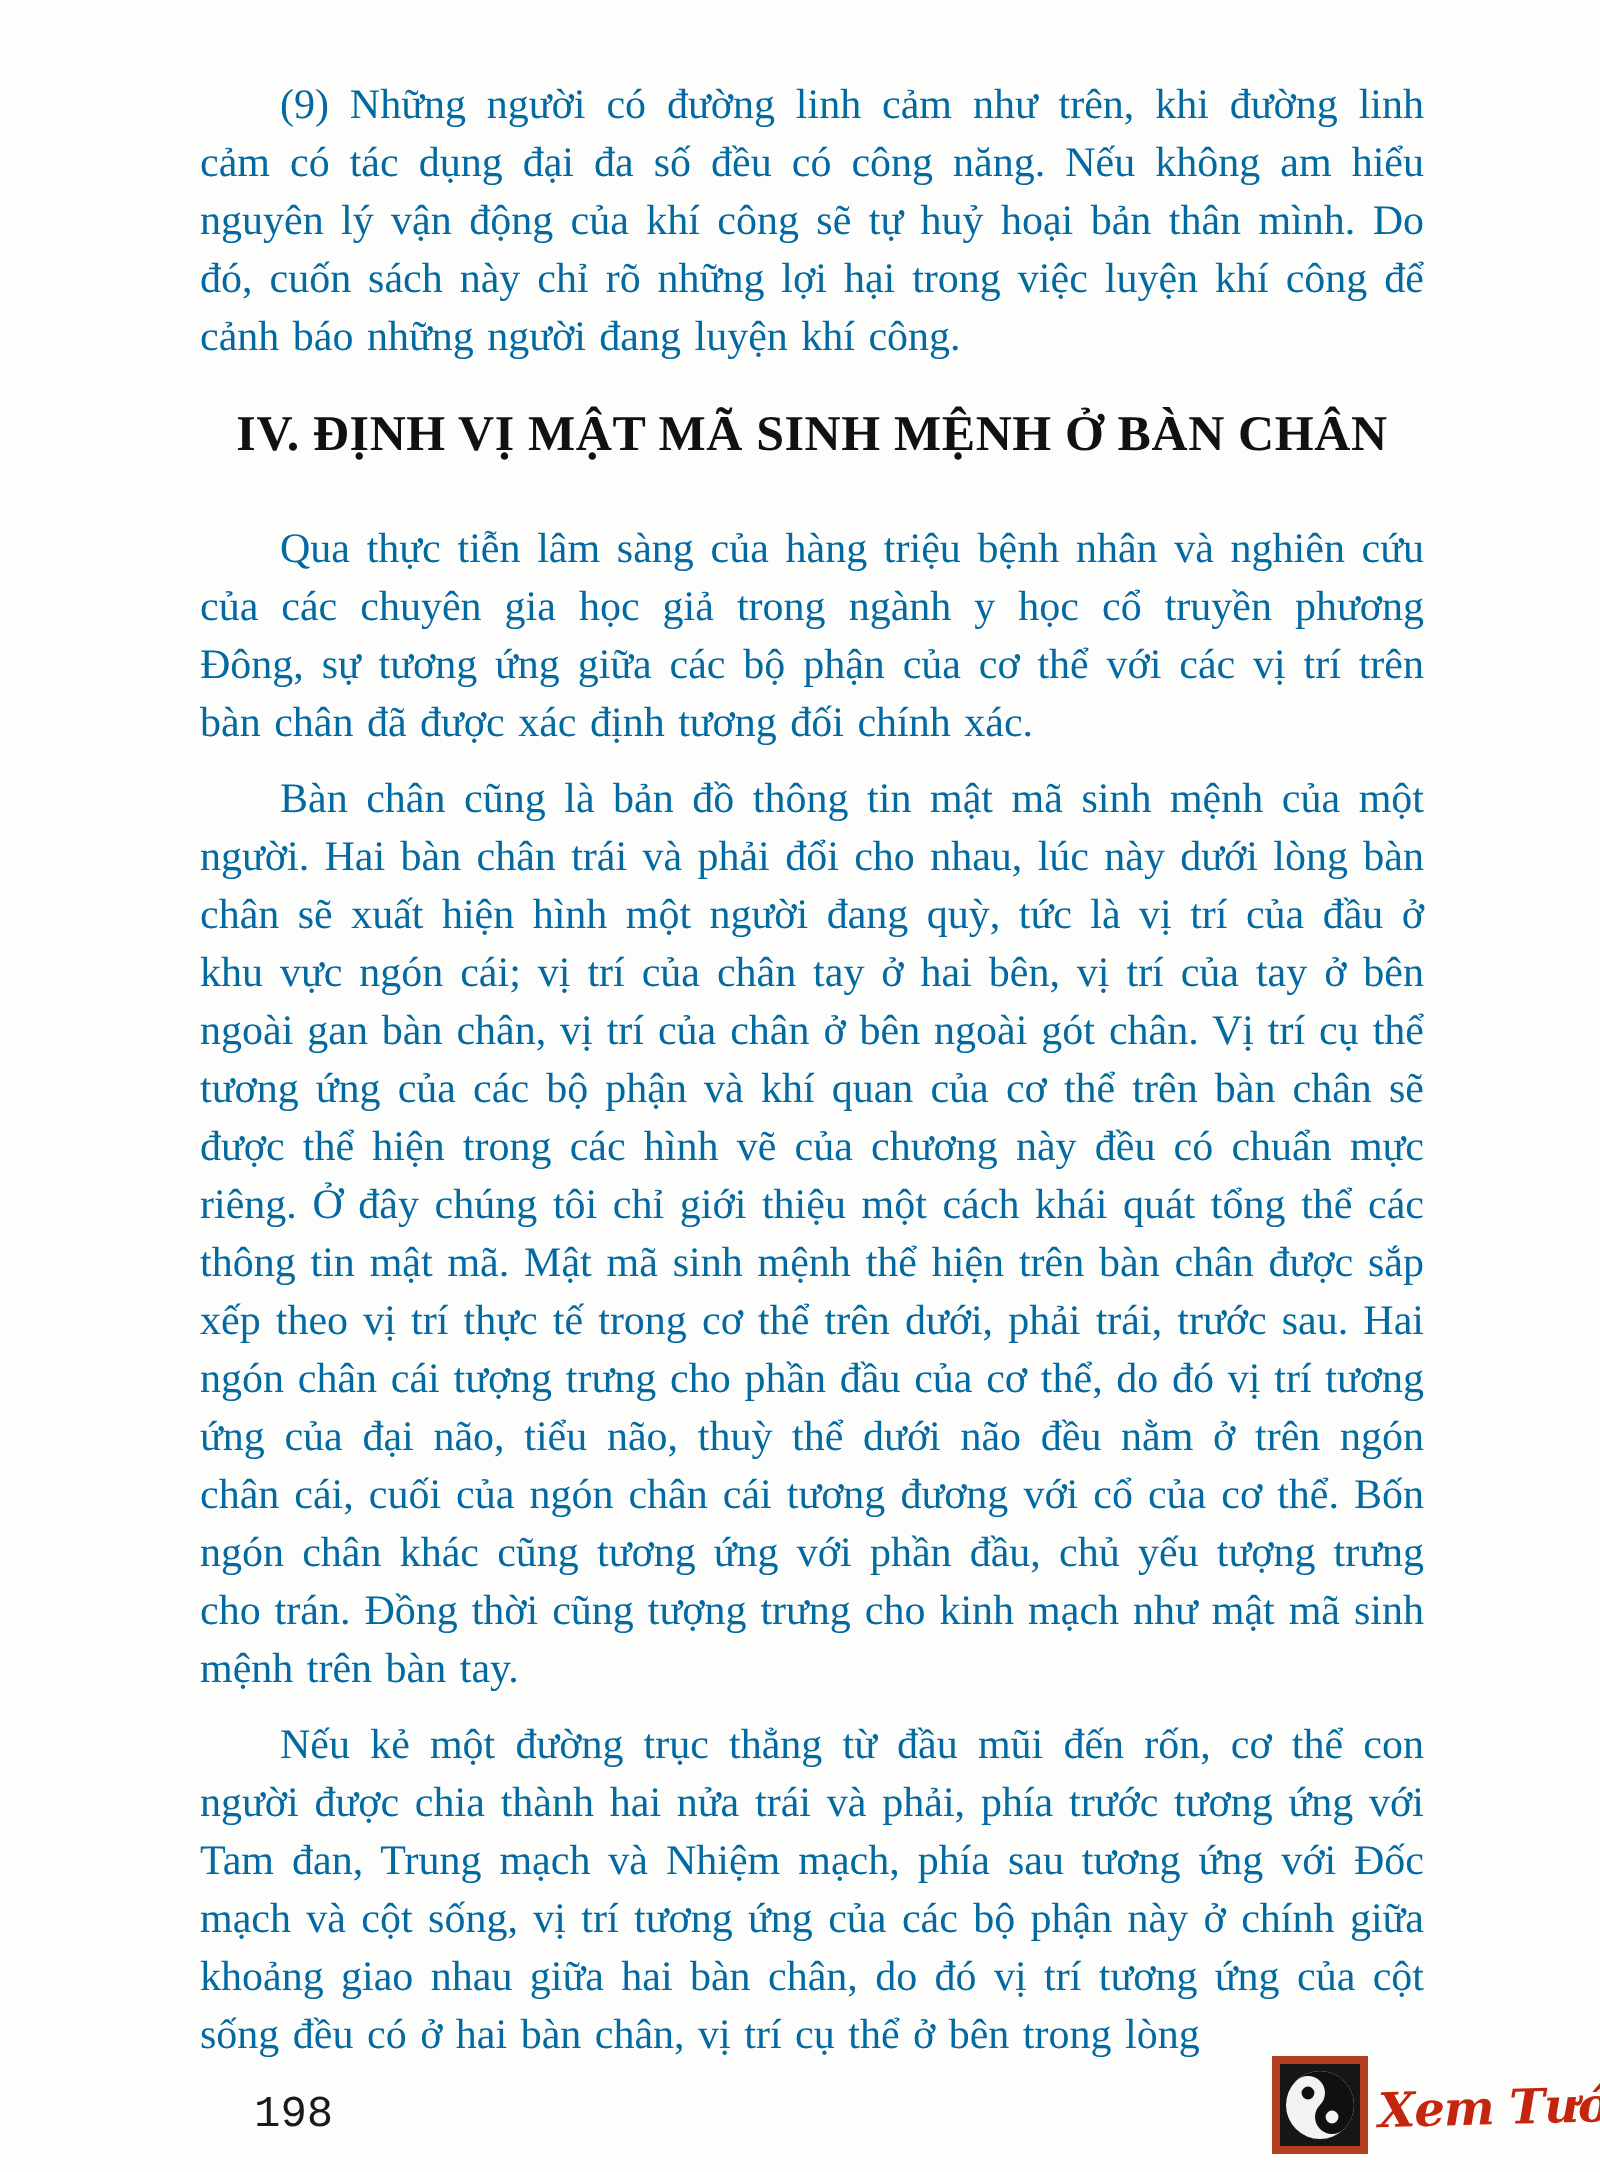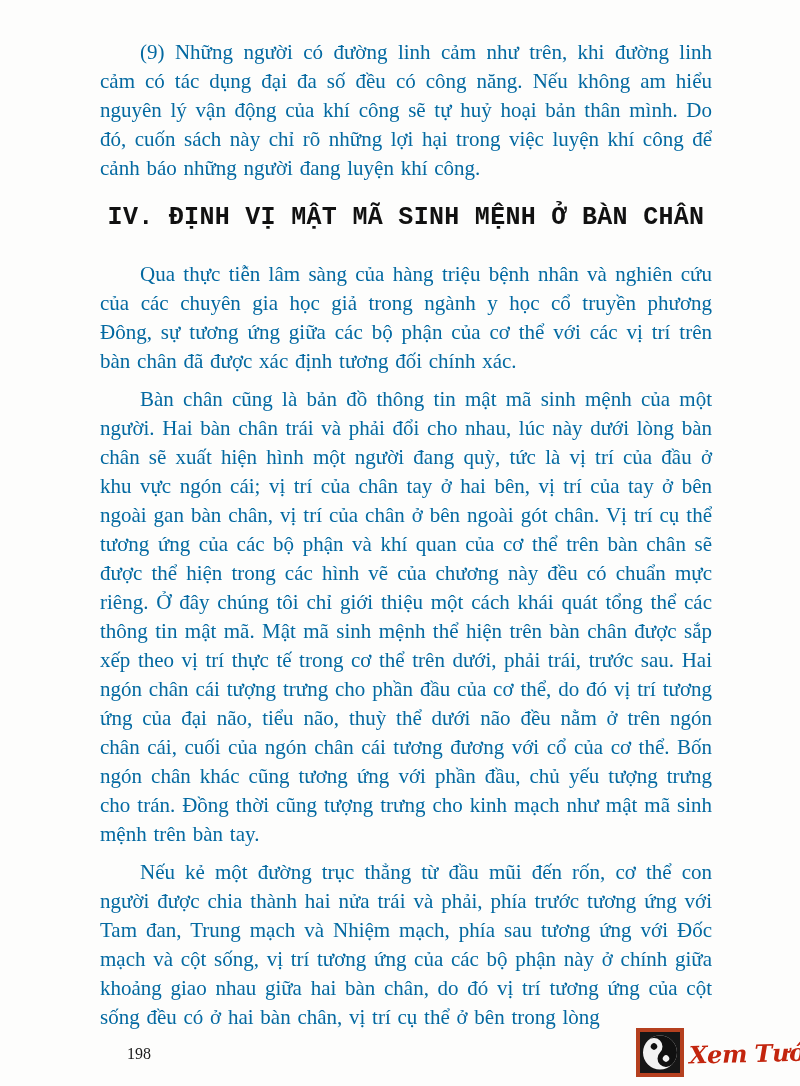--- a/index.html
+++ b/index.html
@@ -31,28 +31,28 @@
     color: #0369a1;
   }
   .section-heading {
     font-size: 25px;
     line-height: 30px;
     font-weight: bold;
     text-align: center;
     letter-spacing: 0.3px;
     margin: 20px 0 27px 0;
     color: #111;
-    font-family: Liberation Mono, monospace;
+    font-family: Liberation Serif, serif;
   }
   .page-number {
     position: absolute;
     left: 127px;
     top: 1045px;
-    font-size: 16px;
-    font-family: Liberation Serif, serif;
+    font-size: 22px;
+    font-family: Liberation Mono, monospace;
     color: #1a1a1a;
   }
   .watermark {
     position: absolute;
     left: 636px;
     top: 1028px;
     display: flex;
     align-items: center;
     gap: 5px;
   }

